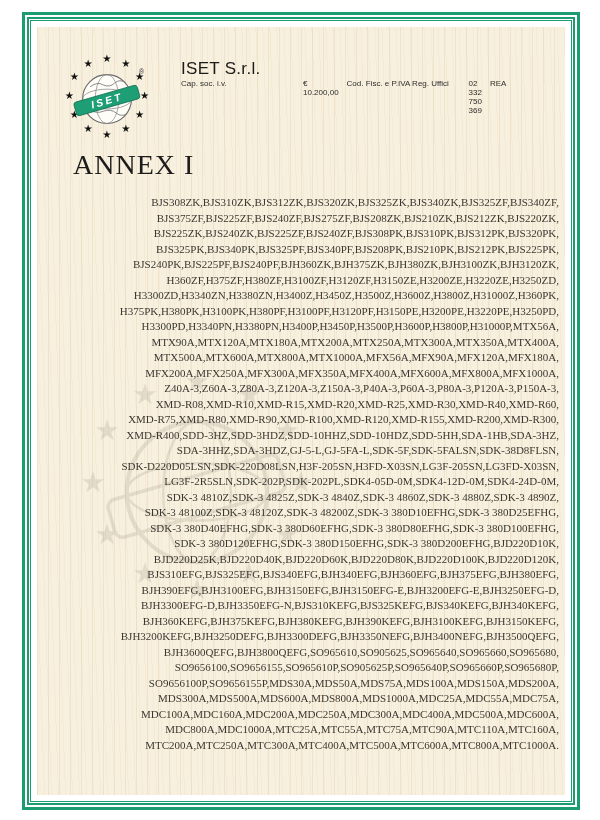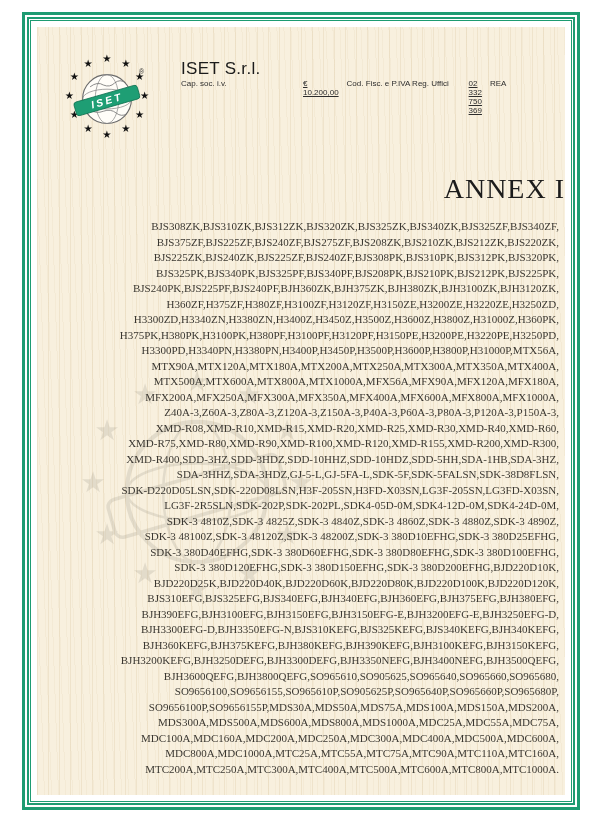--- a/index.html
+++ b/index.html
@@ -32,27 +32,27 @@
     font-size:8px;font-weight:bold;color:#141414;line-height:1.3;
     letter-spacing:.2px;margin-top:3px;
   }
   .info-block{flex:1;padding-left:16px;padding-top:8px;}
   .company-name{font-size:17px;color:#1b1b1b;letter-spacing:.3px;margin-bottom:0;}
   .info-cols{display:flex;font-size:8px;color:#2c2c2c;}
   .left-col{width:190px;flex:none;display:flex;flex-direction:column;gap:8px;}
   .right-col{flex:1;display:flex;flex-direction:row;gap:8px;}
   .reg-row{display:flex;}
   .reg-label{width:122px;flex:none;}
-  .reg-value{flex:1;text-decoration:underline;}
+  .reg-value{flex:1;}
   .web-line{white-space:nowrap;}
   .email{text-decoration:underline;color:#2c2c2c;margin-left:6px;}
   
   .annex-title{
-    margin-top:24px;text-align:right;position:relative;z-index:2;
-    font-family:"Liberation Serif",serif;font-size:28px;color:#1c1c1c;letter-spacing:1px;
+    text-align:left;position:relative;z-index:2;
+    font-family:"Liberation Serif",serif;font-size:28px;color:#1c1c1c;letter-spacing:1px;padding-left:36px;
   }
   .annex-codes{
     width:516px;margin:14px auto 0;text-align:right;position:relative;z-index:2;
     font-family:"Liberation Serif",serif;font-size:11px;line-height:15.5px;
     color:#3a3731;white-space:pre-line;letter-spacing:0;
   }
   
   .watermark{
     position:absolute;left:30px;top:335px;width:260px;height:260px;
     opacity:.15;z-index:1;pointer-events:none;

